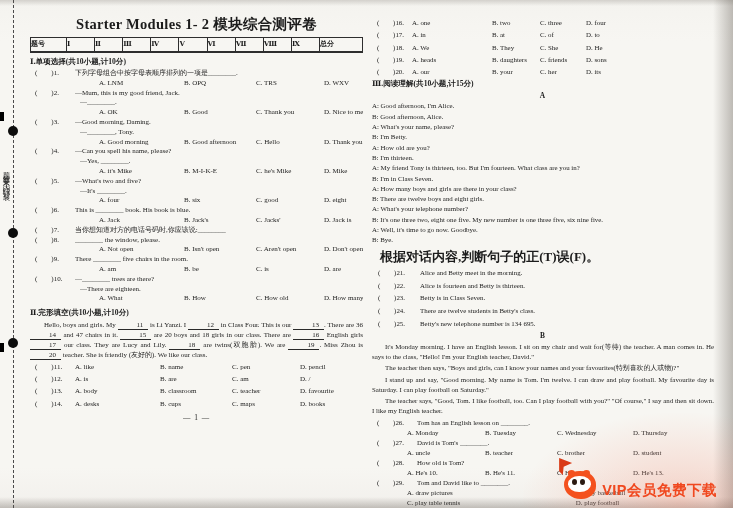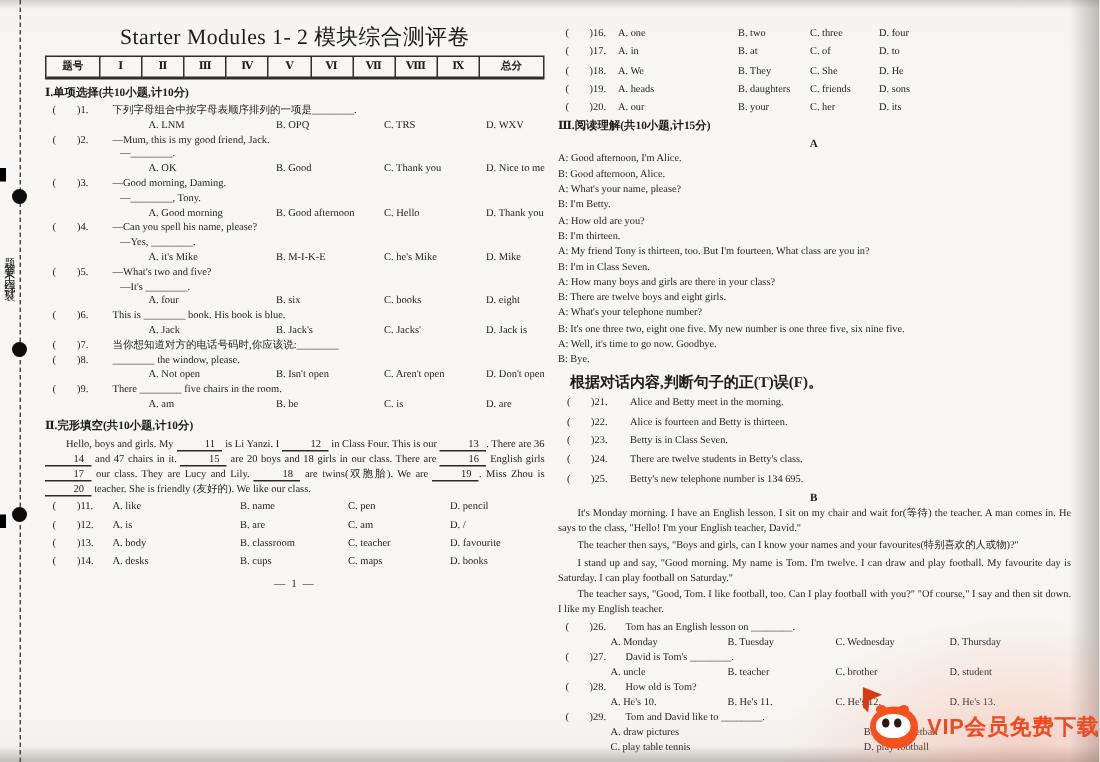--- a/index.html
+++ b/index.html
@@ -23,26 +23,26 @@
   .bind-dot{position:absolute;left:8px;width:10px;height:10px;border-radius:50%;background:#0d0d0d}
   .bind-text{position:absolute;left:0px;top:166px;width:13px;font-size:7.5px;color:#222;
     writing-mode:vertical-rl;text-orientation:upright;letter-spacing:3px;line-height:13px}
   .reg-mark{position:absolute;left:0;width:4px;height:9px;background:#000}
 
   
   .col{position:absolute;top:13px}
   .col1{left:30px;width:333px}
   .col2{left:372px;top:16px;width:342px}
 
-  .title{font-size:14.5px;font-weight:normal;text-align:center;margin:2px 0 0;letter-spacing:.3px}
+  .title{font-size:14.5px;font-weight:bold;text-align:center;margin:2px 0 0;letter-spacing:.3px}
   .meta{display:flex;justify-content:space-between;font-size:7.3px;font-weight:bold;margin-top:5px}
 
   .score-table{margin-top:3px;border:1px solid #2e2e2e}
   .trow{display:grid;grid-template-columns:36px repeat(9,1fr) 42px}
-  .trow .cell{border-right:1px solid #2e2e2e;font-size:7px;font-weight:bold;text-align:center}
+  .trow .cell{border-right:1px solid #2e2e2e;font-size:7px;font-weight:bold;text-align:left}
   .trow .cell:last-child{border-right:none}
   .trow-head .cell{height:13px;line-height:13px;border-bottom:1px solid #2e2e2e}
   .trow-body .cell{height:17px;line-height:17px}
 
   .sec-h{font-size:7.6px;font-weight:bold;margin:4px 0 2px}
   .col2 .sec-h{margin:2.5px 0 1px}
 
   .q{padding-left:5px;font-size:7px;line-height:9.8px}
   .q-line{display:flex;align-items:baseline}
   .pn{flex:0 0 40px;white-space:nowrap}
@@ -61,28 +61,28 @@
 
   .col2 .q{font-size:6.9px;line-height:10px}
   .col2 .qi{font-size:6.9px;line-height:10px;margin:2.2px 0}
   .col2 .qi .pn{flex:0 0 35px}
   .col2 .qi .opts{grid-template-columns:80px 48px 46px 1fr}
   .col2 .q .opts{margin-left:30px;grid-template-columns:78px 72px 76px 1fr}
   .col2 .q .opts[data-cols="2"]{grid-template-columns:55% 45%}
 
   .part-label{text-align:center;font-weight:bold;font-size:7.4px;margin:1.5px 0;letter-spacing:1px}
   .dlg{font-size:6.9px;line-height:10.3px}
-  .tf-ins{font-size:10px;font-weight:bold;margin:2px 0 1px 8px}
+  .tf-ins{font-size:13px;font-weight:bold;margin:2px 0 1px 8px}
   .tf{display:flex;align-items:baseline;font-size:6.9px;line-height:10px;margin:2.6px 0 2.6px 6px}
   .tf .pn{flex:0 0 42px}
   .para{font-size:6.9px;line-height:10px;text-align:justify;text-indent:13px;margin:1.5px 0}
   .pageno{text-align:center;font-size:7.4px;margin-top:4px;letter-spacing:1px}
 
   
-  .watermark{position:absolute;right:0;bottom:8px;display:flex;align-items:center;cursor:pointer}
+  .watermark{position:absolute;right:16px;bottom:8px;display:flex;align-items:flex-end;cursor:pointer}
   .wm-flag{width:13px;height:17px;background:#d93a16;clip-path:polygon(0 0,100% 30%,35% 52%,28% 100%,0 78%);
     position:absolute;left:-4px;top:-10px}
   .wm-mascot{position:relative;width:36px;height:32px;margin-right:3px}
   .wm-body{position:absolute;left:1px;top:3px;width:32px;height:28px;border-radius:50% 50% 46% 54%;background:#f4511e}
   .wm-face{position:absolute;left:5px;top:8px;width:23px;height:16px;border-radius:48%;background:#fff}
   .wm-eye{position:absolute;top:11px;width:5px;height:6px;border-radius:50%;background:#2b1a12}
   .wm-eye.l{left:9px}.wm-eye.r{left:17px}
   .wm-ear{position:absolute;top:2px;width:7px;height:6px;border-radius:50%;background:#f4511e}
   .wm-ear.l{left:5px}.wm-ear.r{left:20px}
   .wm-text{font-family:"Liberation Sans","DejaVu Sans",sans-serif;font-weight:bold;font-size:14.5px;color:#f0481f;letter-spacing:.5px}
@@ -173,21 +173,21 @@
   </div>
         <div class="q">
     <div class="q-line">
       <span class="pn"><span>(　　)</span><span>5.</span></span>
       <span class="stem">—What's two and five?</span>
     </div>
     <div class="stem2">—It's ________.</div>
     <div class="opts">
             <span class="opt">A. four</span>
             <span class="opt">B. six</span>
-            <span class="opt">C. books</span>
+            <span class="opt">C. good</span>
             <span class="opt">D. eight</span>
           </div>
   </div>
         <div class="q">
     <div class="q-line">
       <span class="pn"><span>(　　)</span><span>6.</span></span>
       <span class="stem">This is ________ book. His book is blue.</span>
     </div>
 
     <div class="opts">
@@ -221,20 +221,33 @@
     <div class="q-line">
       <span class="pn"><span>(　　)</span><span>9.</span></span>
       <span class="stem">There ________ five chairs in the room.</span>
     </div>
 
     <div class="opts">
             <span class="opt">A. am</span>
             <span class="opt">B. be</span>
             <span class="opt">C. is</span>
             <span class="opt">D. are</span>
+          </div>
+  </div>
+        <div class="q">
+    <div class="q-line">
+      <span class="pn"><span>(　　)</span><span>10.</span></span>
+      <span class="stem">—________ trees are there?</span>
+    </div>
+    <div class="stem2">—There are eighteen.</div>
+    <div class="opts">
+            <span class="opt">A. What</span>
+            <span class="opt">B. How</span>
+            <span class="opt">C. How old</span>
+            <span class="opt">D. How many</span>
           </div>
   </div>
       </div>
     <div class="sec-h">Ⅱ.完形填空(共10小题,计10分)</div>
     <div class="cloze">Hello, boys and girls. My <span class="blank">11</span> is Li Yanzi. I <span class="blank">12</span> in Class Four. This is our <span class="blank">13</span>. There are 36 <span class="blank">14</span> and 47 chairs in it. <span class="blank">15</span> are 20 boys and 18 girls in our class. There are <span class="blank">16</span> English girls <span class="blank">17</span> our class. They are Lucy and Lily. <span class="blank">18</span> are twins(双胞胎). We are <span class="blank">19</span>. Miss Zhou is <span class="blank">20</span> teacher. She is friendly (友好的). We like our class.</div>
     <div>
         <div class="qi">
     <span class="pn"><span>(　　)</span><span>11.</span></span>
     <div class="opts">
             <span class="opt">A. like</span>

